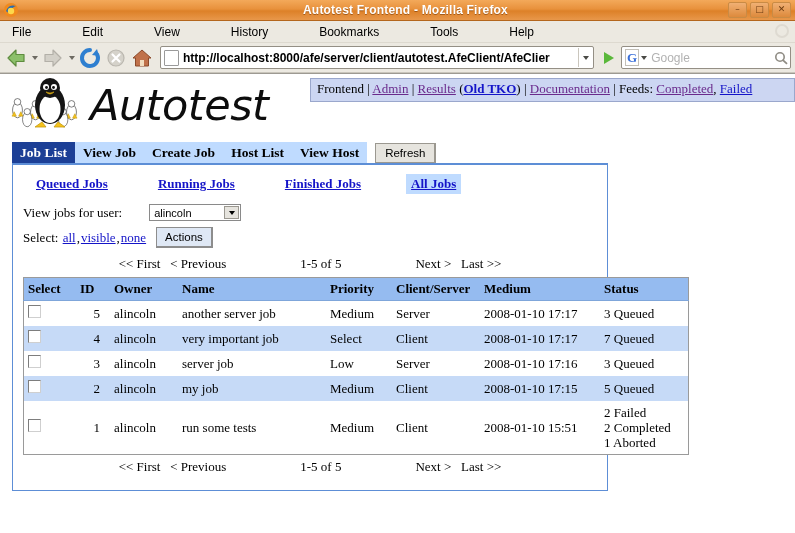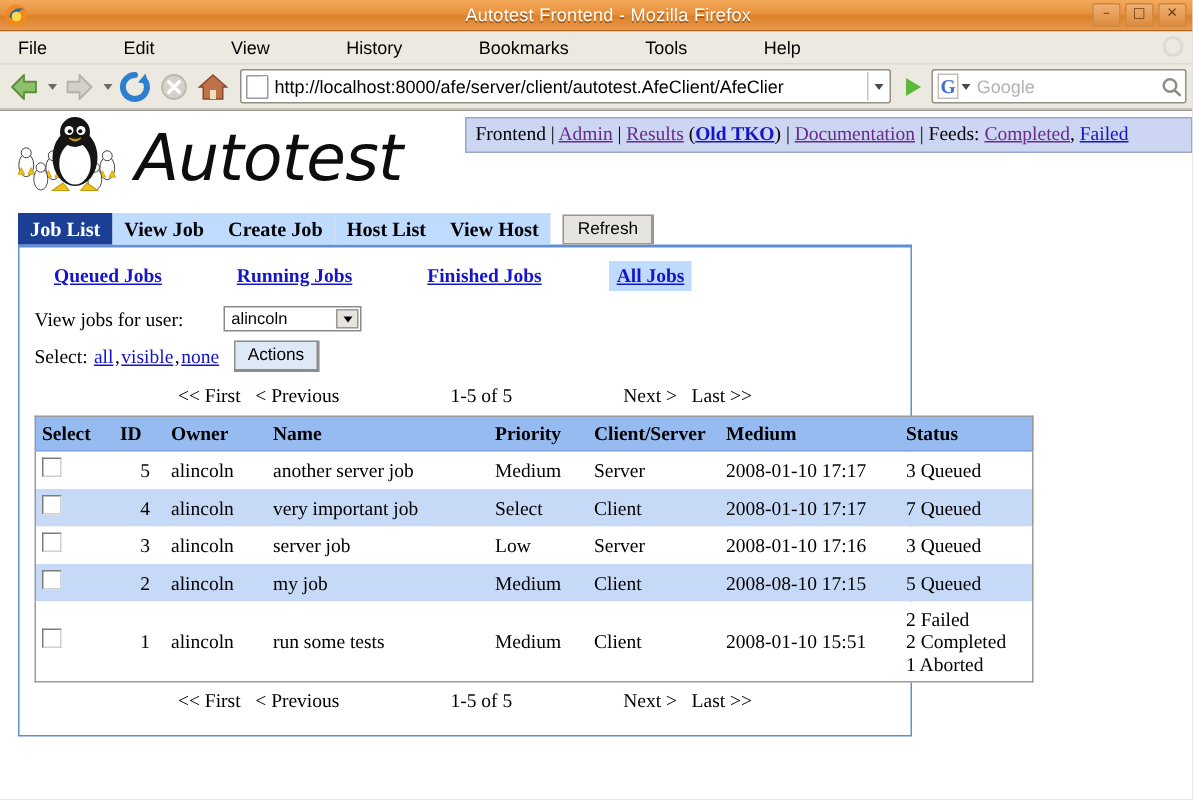--- a/index.html
+++ b/index.html
@@ -33,21 +33,21 @@
   .tb-icon {
     width: 16px; height: 16px;
     margin-left: 3px;
     flex: 0 0 auto;
     position: relative;
   }
   .tb-title {
     position: absolute;
     left: 0; right: 0;
     text-align: center;
-    font-weight: normal;
+    font-weight: bold;
     font-size: 12px;
     color: #ffffff;
     text-shadow: 0 1px 0 rgba(120,60,10,.6);
     letter-spacing: .2px;
     pointer-events: none;
     margin-left: 16px;
   }
   .tb-buttons {
     margin-left: auto;
     display: flex;
@@ -118,20 +118,21 @@
   .urlbox {
     flex: 1 1 auto;
     height: 21px;
     margin: 0 3px 0 4px;
     background: #fff;
     border: 1px solid #948f85;
     border-radius: 2px;
     display: flex;
     align-items: center;
     min-width: 0;
+    font-weight: bold;
   }
   .url-favicon {
     width: 13px; height: 14px;
     margin: 0 4px 0 3px;
     flex: 0 0 auto;
     background: #fff;
     border: 1px solid #9a9a9a;
     border-radius: 1px;
     position: relative;
   }
@@ -732,21 +733,21 @@
               <td class="col-created">2008-01-10 17:16</td>
               <td class="col-status">3 Queued</td>
             </tr>
             <tr class="even">
               <td class="col-select"><span class="chk"></span></td>
               <td class="col-id">2</td>
               <td class="col-owner">alincoln</td>
               <td class="col-name">my job</td>
               <td class="col-prio">Medium</td>
               <td class="col-cs">Client</td>
-              <td class="col-created">2008-08-10 17:15</td>
+              <td class="col-created">2008-01-10 17:15</td>
               <td class="col-status">5 Queued</td>
             </tr>
             <tr class="odd">
               <td class="col-select"><span class="chk"></span></td>
               <td class="col-id">1</td>
               <td class="col-owner">alincoln</td>
               <td class="col-name">run some tests</td>
               <td class="col-prio">Medium</td>
               <td class="col-cs">Client</td>
               <td class="col-created">2008-01-10 15:51</td>

